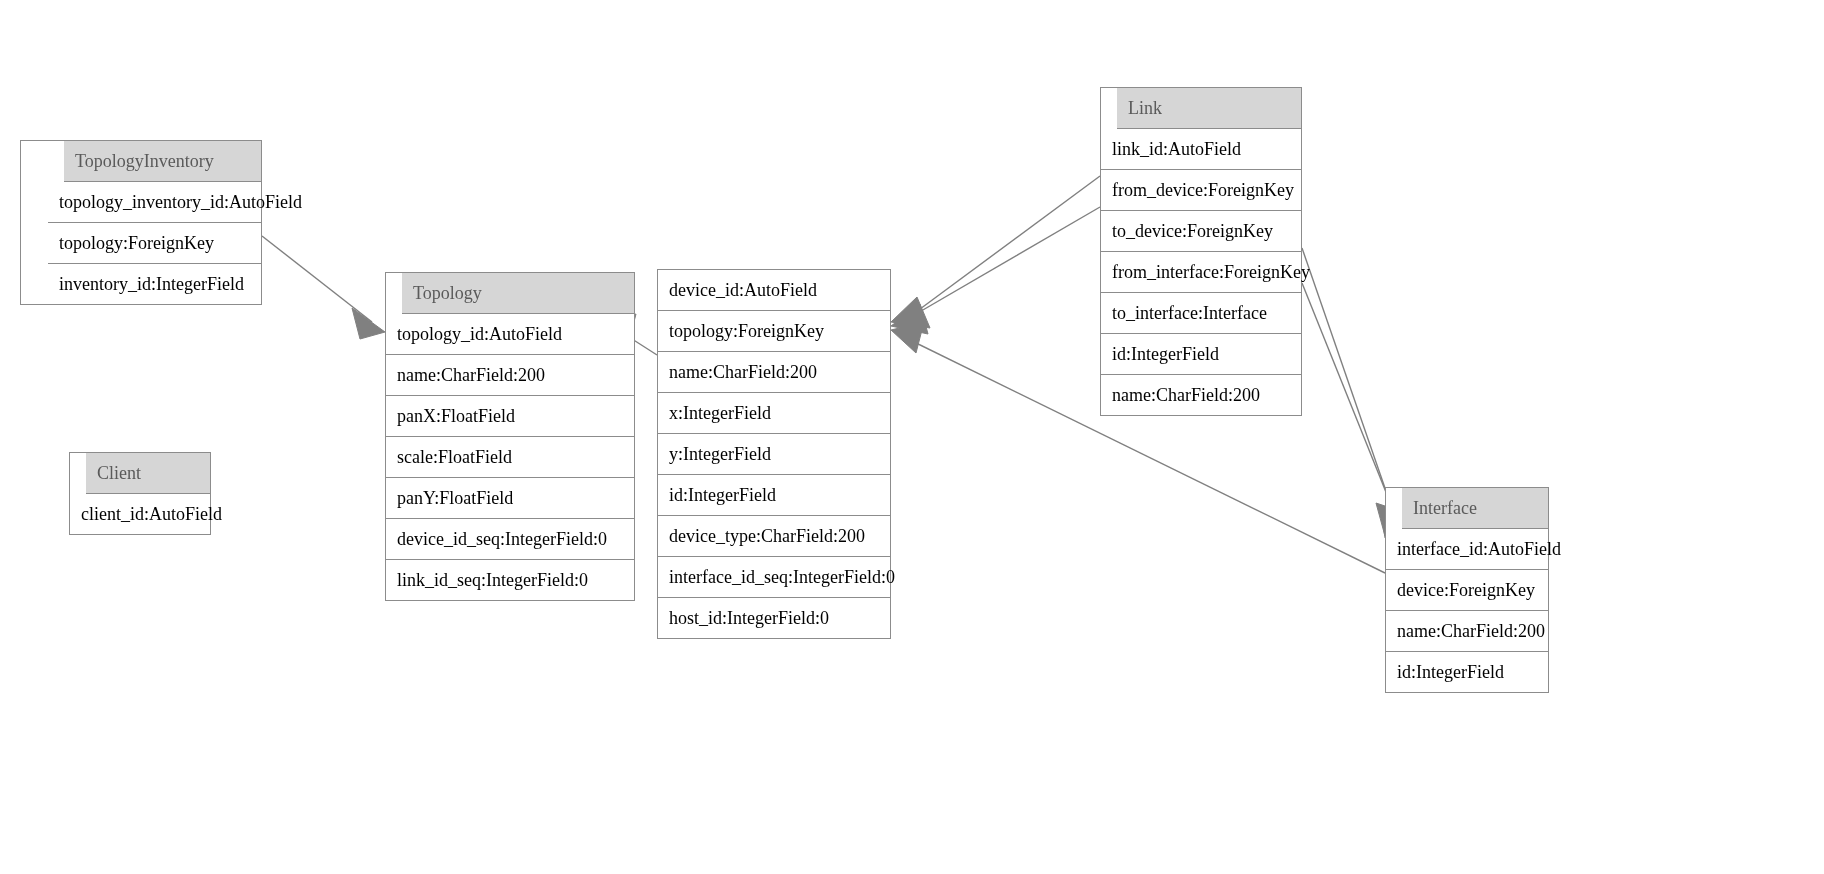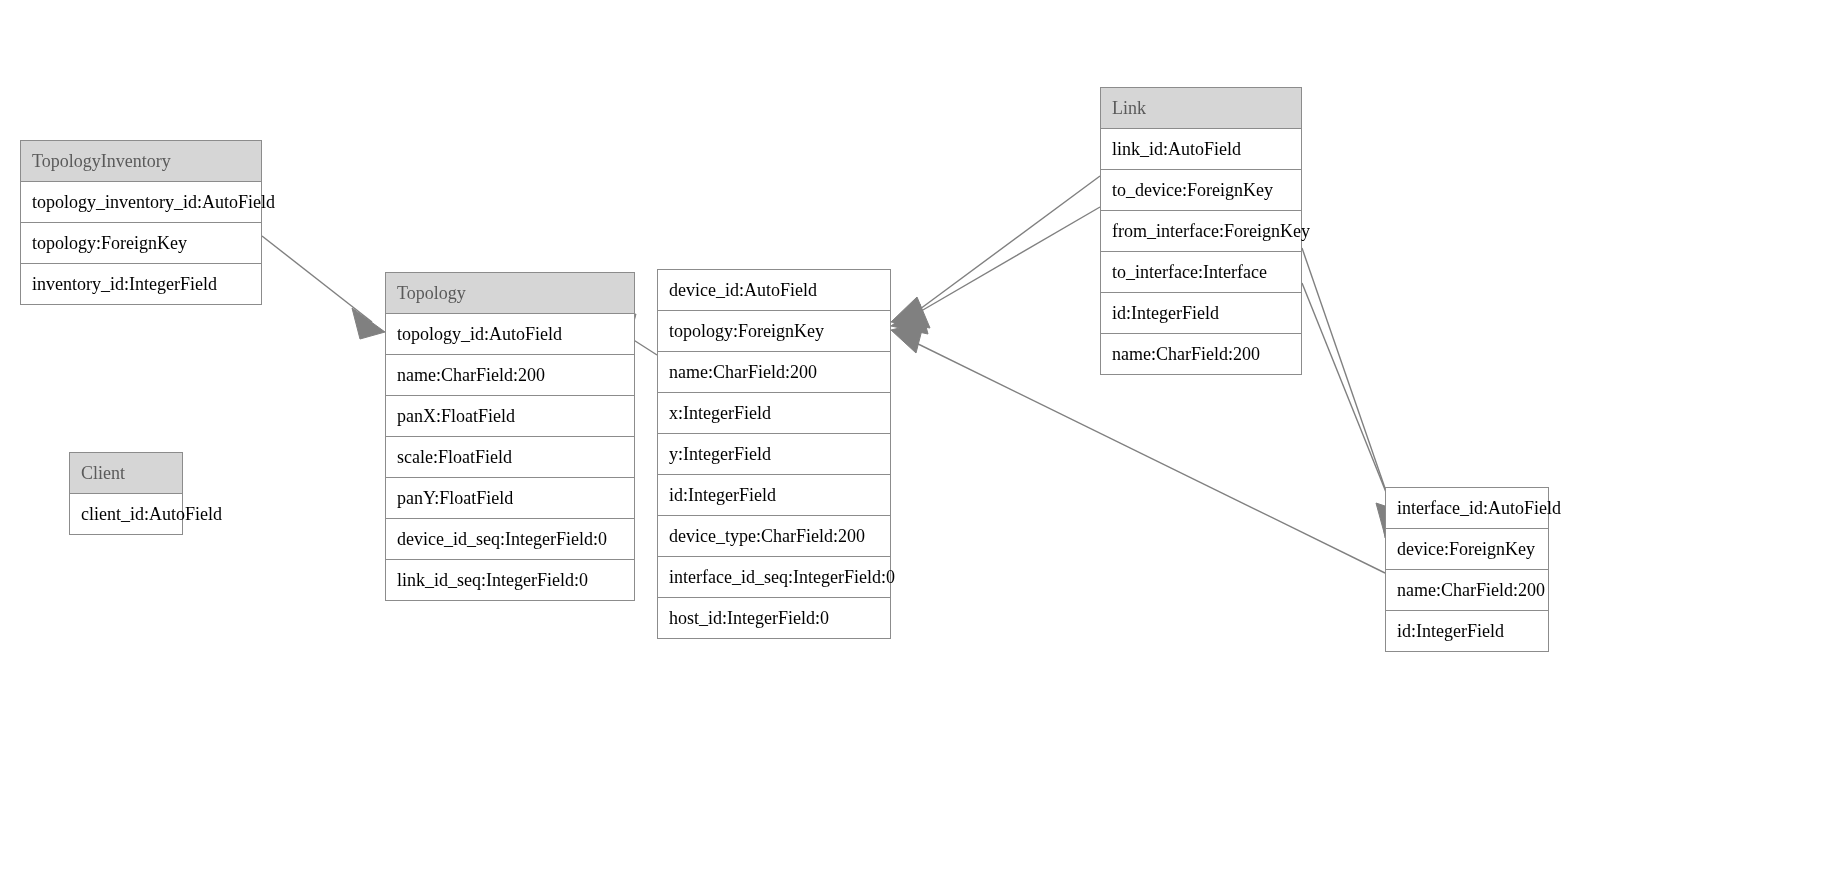--- a/index.html
+++ b/index.html
@@ -34,20 +34,21 @@
   }
   .entity-header {
     box-sizing: border-box;
     background: #d6d6d6;
     border-bottom: 1px solid #8c8c8c;
     color: #5a5a5a;
     font-size: 18px;
     line-height: 1;
     padding: 11px 0 11px 11px;
     white-space: nowrap;
+    margin-left: 16px;
   }
   .entity-field {
     box-sizing: border-box;
     border-bottom: 1px solid #8c8c8c;
     color: #000000;
     font-size: 18px;
     line-height: 1;
     padding: 11px 0 11px 11px;
     white-space: nowrap;
     background: #ffffff;
@@ -86,61 +87,63 @@
         <path d="M 1302,283 L 1398,522" stroke="#808080" stroke-width="1.4" fill="none"></path>
         <path d="M 1385,538 L 1380,505 L 1409,516 Z" fill="#808080" stroke="#808080" stroke-width="1"></path>
       </g>
       <g>
         <path d="M 1385,573 L 910,340" stroke="#808080" stroke-width="1.4" fill="none"></path>
         <path d="M 891,330 L 924,322 L 916,353 Z" fill="#808080" stroke="#808080" stroke-width="1"></path>
       </g>
     </svg>
 
   <div id="entity-layer">
-      <div class="entity" style="left: 20px; top: 140px; width: 242px;">
+      <div class="entity" style="left: 20px; top: 140px; width: 242px; padding-left: 27px;">
         <div class="entity-header">TopologyInventory</div>
         <div class="entity-field">topology_inventory_id:AutoField</div>
         <div class="entity-field">topology:ForeignKey</div>
         <div class="entity-field">inventory_id:IntegerField</div>
       </div>
       <div class="entity" style="left: 385px; top: 272px; width: 250px;">
         <div class="entity-header">Topology</div>
         <div class="entity-field">topology_id:AutoField</div>
         <div class="entity-field">name:CharField:200</div>
         <div class="entity-field">panX:FloatField</div>
         <div class="entity-field">scale:FloatField</div>
         <div class="entity-field">panY:FloatField</div>
         <div class="entity-field">device_id_seq:IntegerField:0</div>
         <div class="entity-field">link_id_seq:IntegerField:0</div>
       </div>
-      <div class="entity" style="left: 69px; top: 452px; width: 114px;">
+      <div class="entity" style="left: 69px; top: 452px; width: 142px;">
         <div class="entity-header">Client</div>
         <div class="entity-field">client_id:AutoField</div>
       </div>
       <div class="entity" style="left: 657px; top: 269px; width: 234px;">
         <div class="entity-field">device_id:AutoField</div>
         <div class="entity-field">topology:ForeignKey</div>
         <div class="entity-field">name:CharField:200</div>
         <div class="entity-field">x:IntegerField</div>
         <div class="entity-field">y:IntegerField</div>
         <div class="entity-field">id:IntegerField</div>
         <div class="entity-field">device_type:CharField:200</div>
         <div class="entity-field">interface_id_seq:IntegerField:0</div>
         <div class="entity-field">host_id:IntegerField:0</div>
       </div>
       <div class="entity" style="left: 1100px; top: 87px; width: 202px;">
         <div class="entity-header">Link</div>
         <div class="entity-field">link_id:AutoField</div>
+        <div class="entity-field">from_device:ForeignKey</div>
         <div class="entity-field">to_device:ForeignKey</div>
         <div class="entity-field">from_interface:ForeignKey</div>
         <div class="entity-field">to_interface:Interface</div>
         <div class="entity-field">id:IntegerField</div>
         <div class="entity-field">name:CharField:200</div>
       </div>
       <div class="entity" style="left: 1385px; top: 487px; width: 164px;">
+        <div class="entity-header">Interface</div>
         <div class="entity-field">interface_id:AutoField</div>
         <div class="entity-field">device:ForeignKey</div>
         <div class="entity-field">name:CharField:200</div>
         <div class="entity-field">id:IntegerField</div>
       </div>
     </div>
 
 </div>
 
 </body></html>

